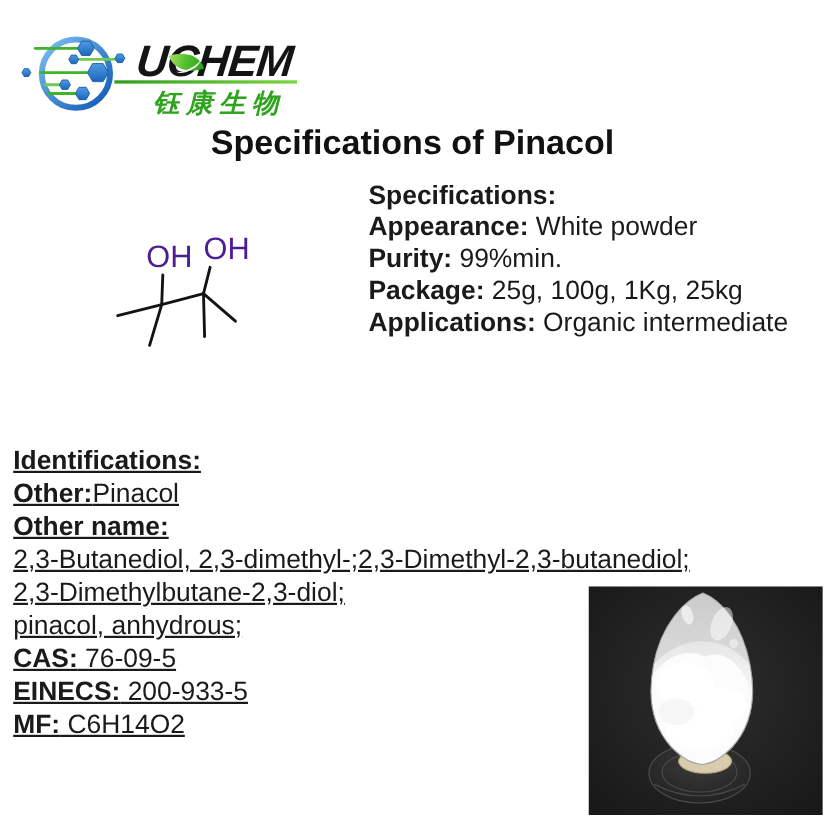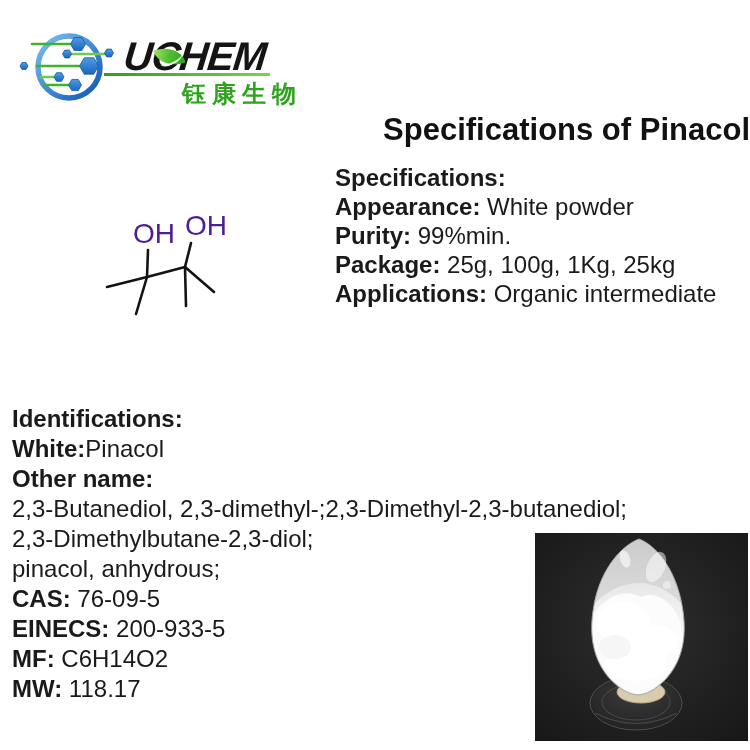--- a/index.html
+++ b/index.html
@@ -22,38 +22,38 @@
   .leaf .vein{
     position:absolute;left:2px;top:8px;width:24px;height:9px;
     border-bottom:2px solid rgba(255,255,255,.9);border-radius:50%;
     transform:rotate(-8deg);
   }
   .brand-underline{
     left:104px;top:73px;width:166px;height:3px;
     background:linear-gradient(90deg,#2f9e1f,#7dd53f);
   }
   .brand-cn{
-    left:139px;top:78px;font-size:24px;font-weight:bold;
-    letter-spacing:6px;color:#2fa31e;white-space:nowrap;margin-left:43px;
+    left:139px;top:78px;font-size:24px;font-weight:bold;font-style:italic;
+    letter-spacing:6px;color:#2fa31e;white-space:nowrap;
   }
 
   
   .page-title{
-    left:0;top:112px;width:750px;text-align:right;
+    left:0;top:112px;width:750px;text-align:center;
     font-size:31px;font-weight:bold;color:#111;
   }
 
   
   .oh{font-size:28px;color:#4c1d95;white-space:nowrap;}
   .oh-left{left:133px;top:218px;}
   .oh-right{left:185px;top:210px;}
 
   
   .spec-block{left:335px;top:163px;font-size:24px;line-height:29px;white-space:nowrap;z-index:1;}
-  .ident-block{left:12px;top:404px;font-size:24px;line-height:30px;white-space:nowrap;z-index:1;}
+  .ident-block{left:12px;top:404px;font-size:24px;line-height:30px;white-space:nowrap;z-index:1;text-decoration:underline;}
   .b{font-weight:bold;}
   .row{white-space:nowrap;}
 
   
   .photo{left:535px;top:533px;width:213px;height:208px;z-index:2;}
 </style>
 </head>
 <body>
 
 <div class="canvas">
@@ -127,37 +127,34 @@
       <span class="b">Package:</span><span> 25g, 100g, 1Kg, 25kg</span>
     </div>
     <div class="row">
       <span class="b">Applications:</span><span> Organic intermediate</span>
     </div>
   </div>
 
   <div class="abs ident-block">
     <div class="row b">Identifications:</div>
     <div class="row">
-      <span class="b">White:</span><span>Pinacol</span>
+      <span class="b">Other:</span><span>Pinacol</span>
     </div>
     <div class="row b">Other name:</div>
     <div class="row">2,3-Butanediol, 2,3-dimethyl-;2,3-Dimethyl-2,3-butanediol;</div>
     <div class="row">2,3-Dimethylbutane-2,3-diol;</div>
     <div class="row">pinacol, anhydrous;</div>
     <div class="row">
       <span class="b">CAS:</span><span> 76-09-5</span>
     </div>
     <div class="row">
       <span class="b">EINECS:</span><span> 200-933-5</span>
     </div>
     <div class="row">
       <span class="b">MF:</span><span> C6H14O2</span>
-    </div>
-    <div class="row">
-      <span class="b">MW:</span><span> 118.17</span>
     </div>
   </div>
 
   <div class="abs photo">
     <svg width="213" height="208" viewBox="0 0 213 208">
       <defs>
         <radialGradient id="bgG" cx="0.5" cy="0.45" r="0.85">
           <stop offset="0" stop-color="#2e2e2e"></stop>
             <stop offset="1" stop-color="#141414"></stop>
         </radialGradient>

